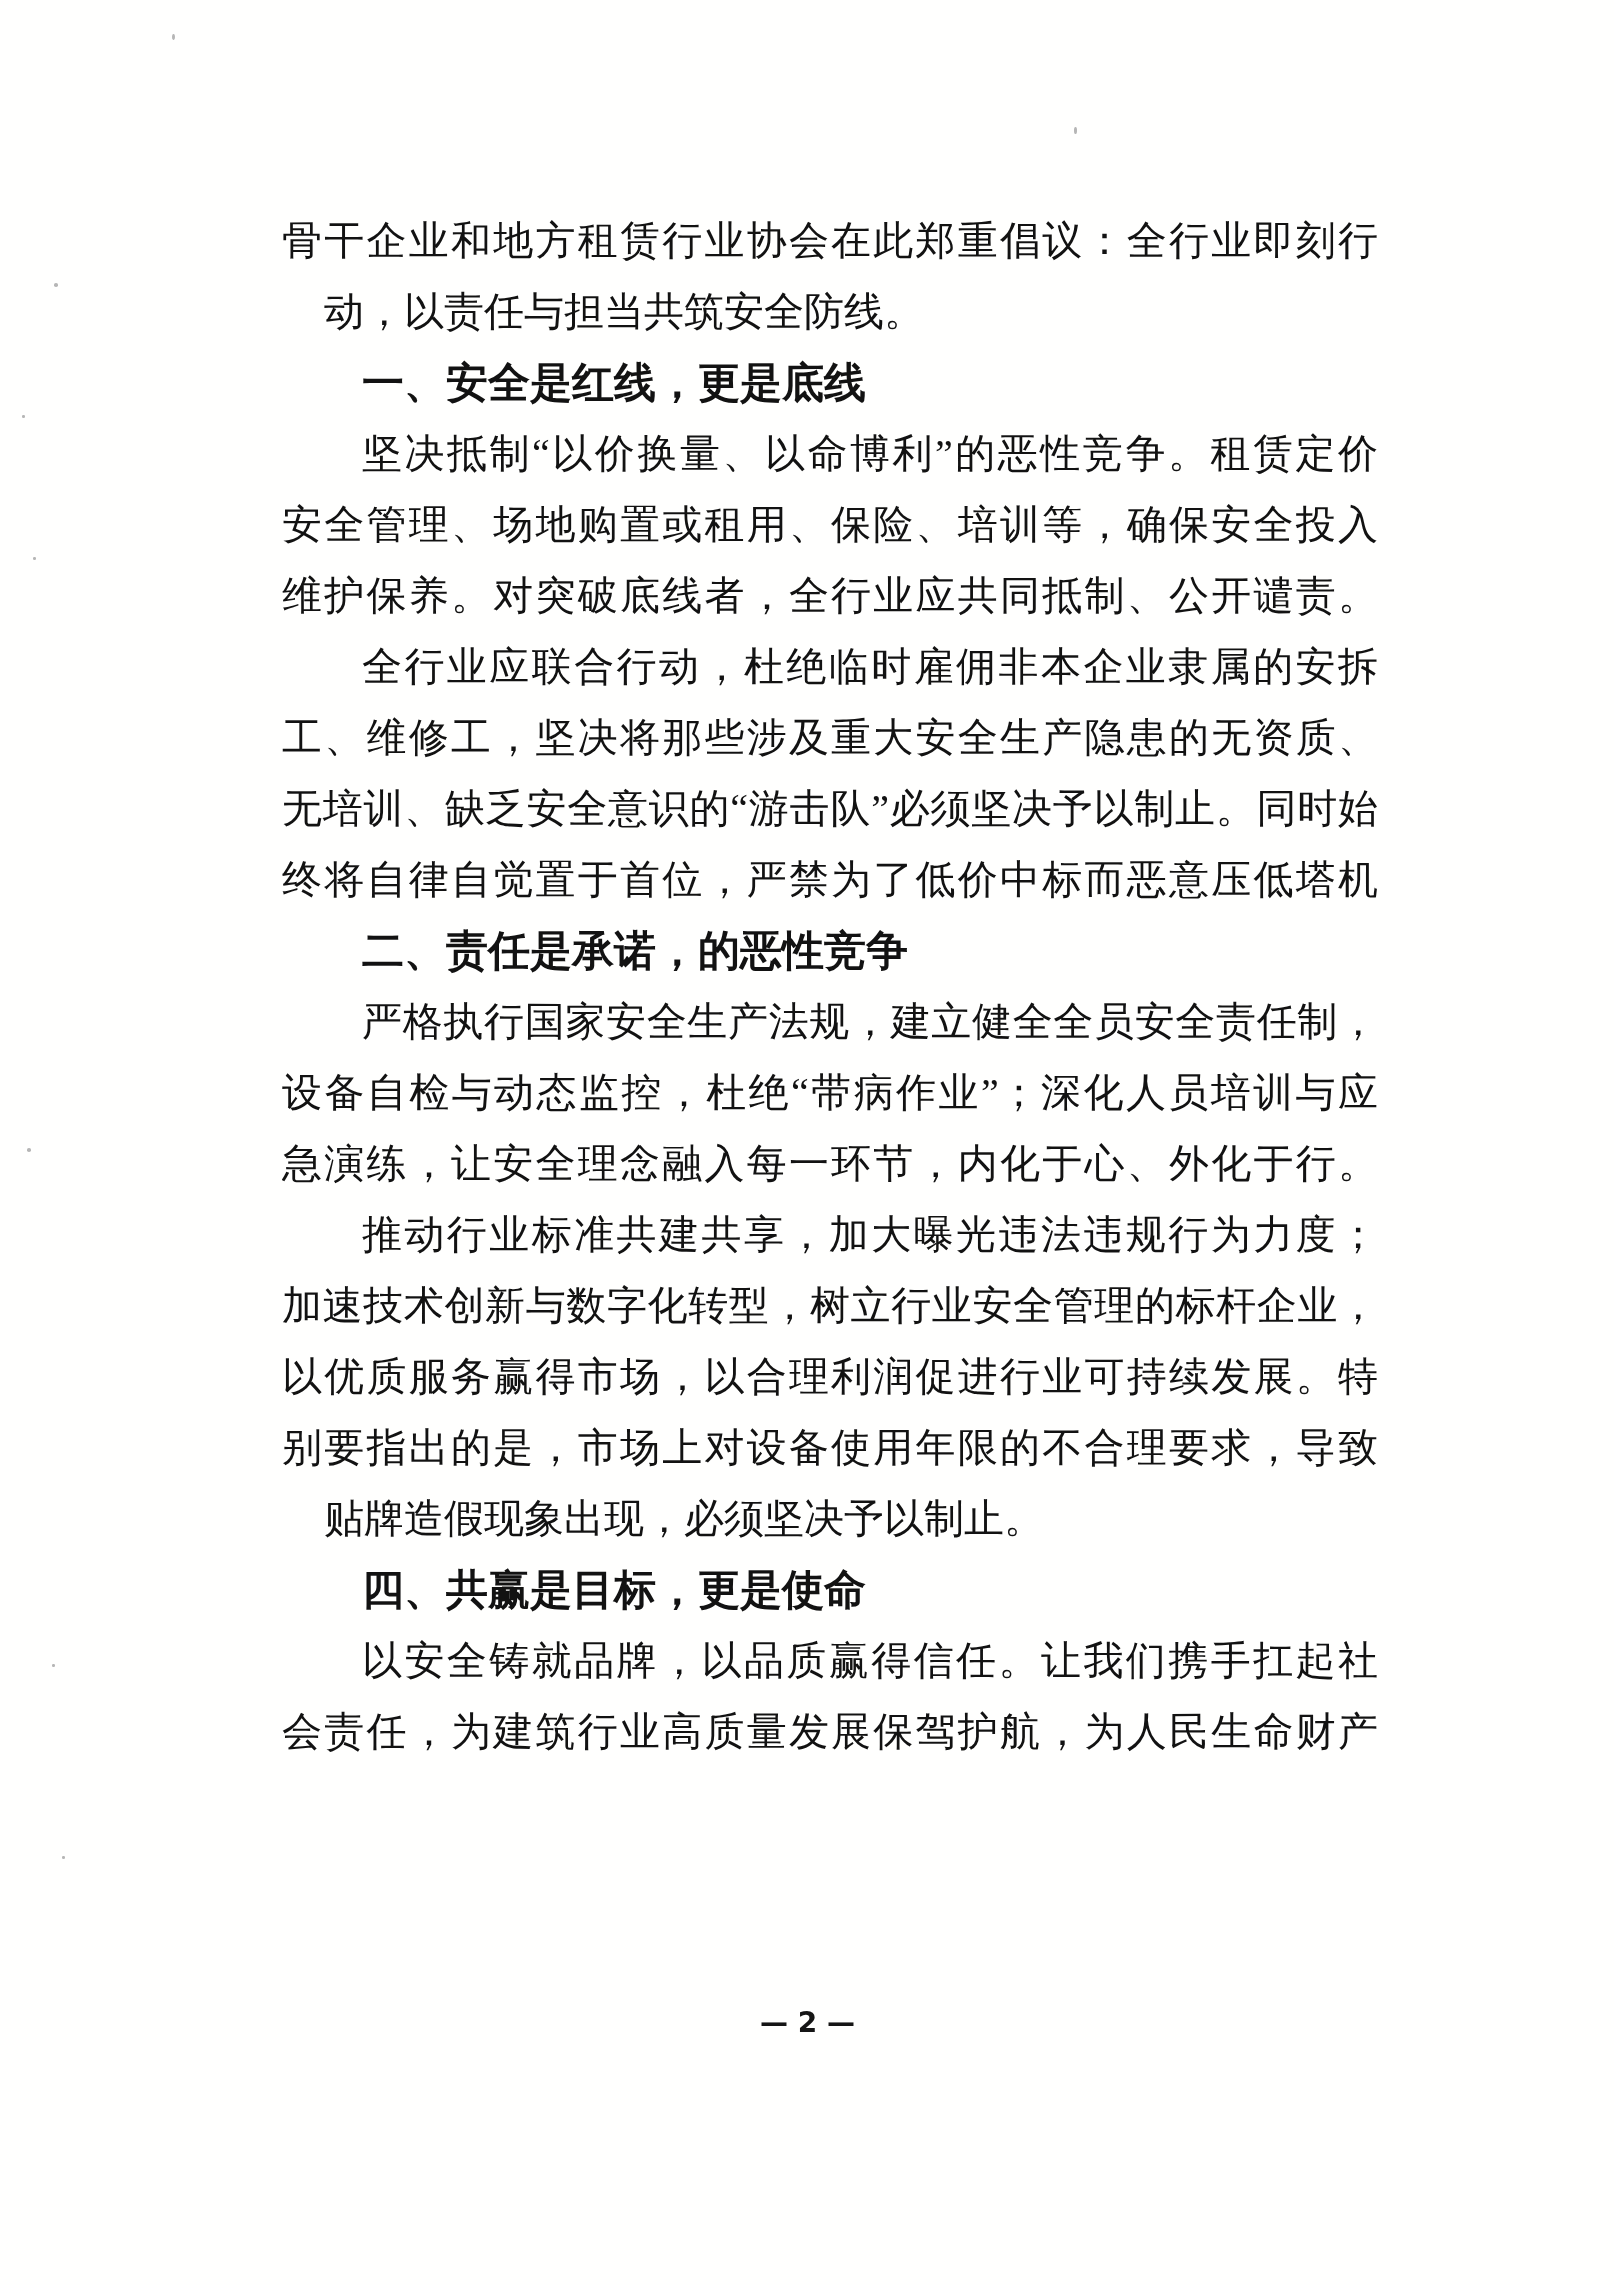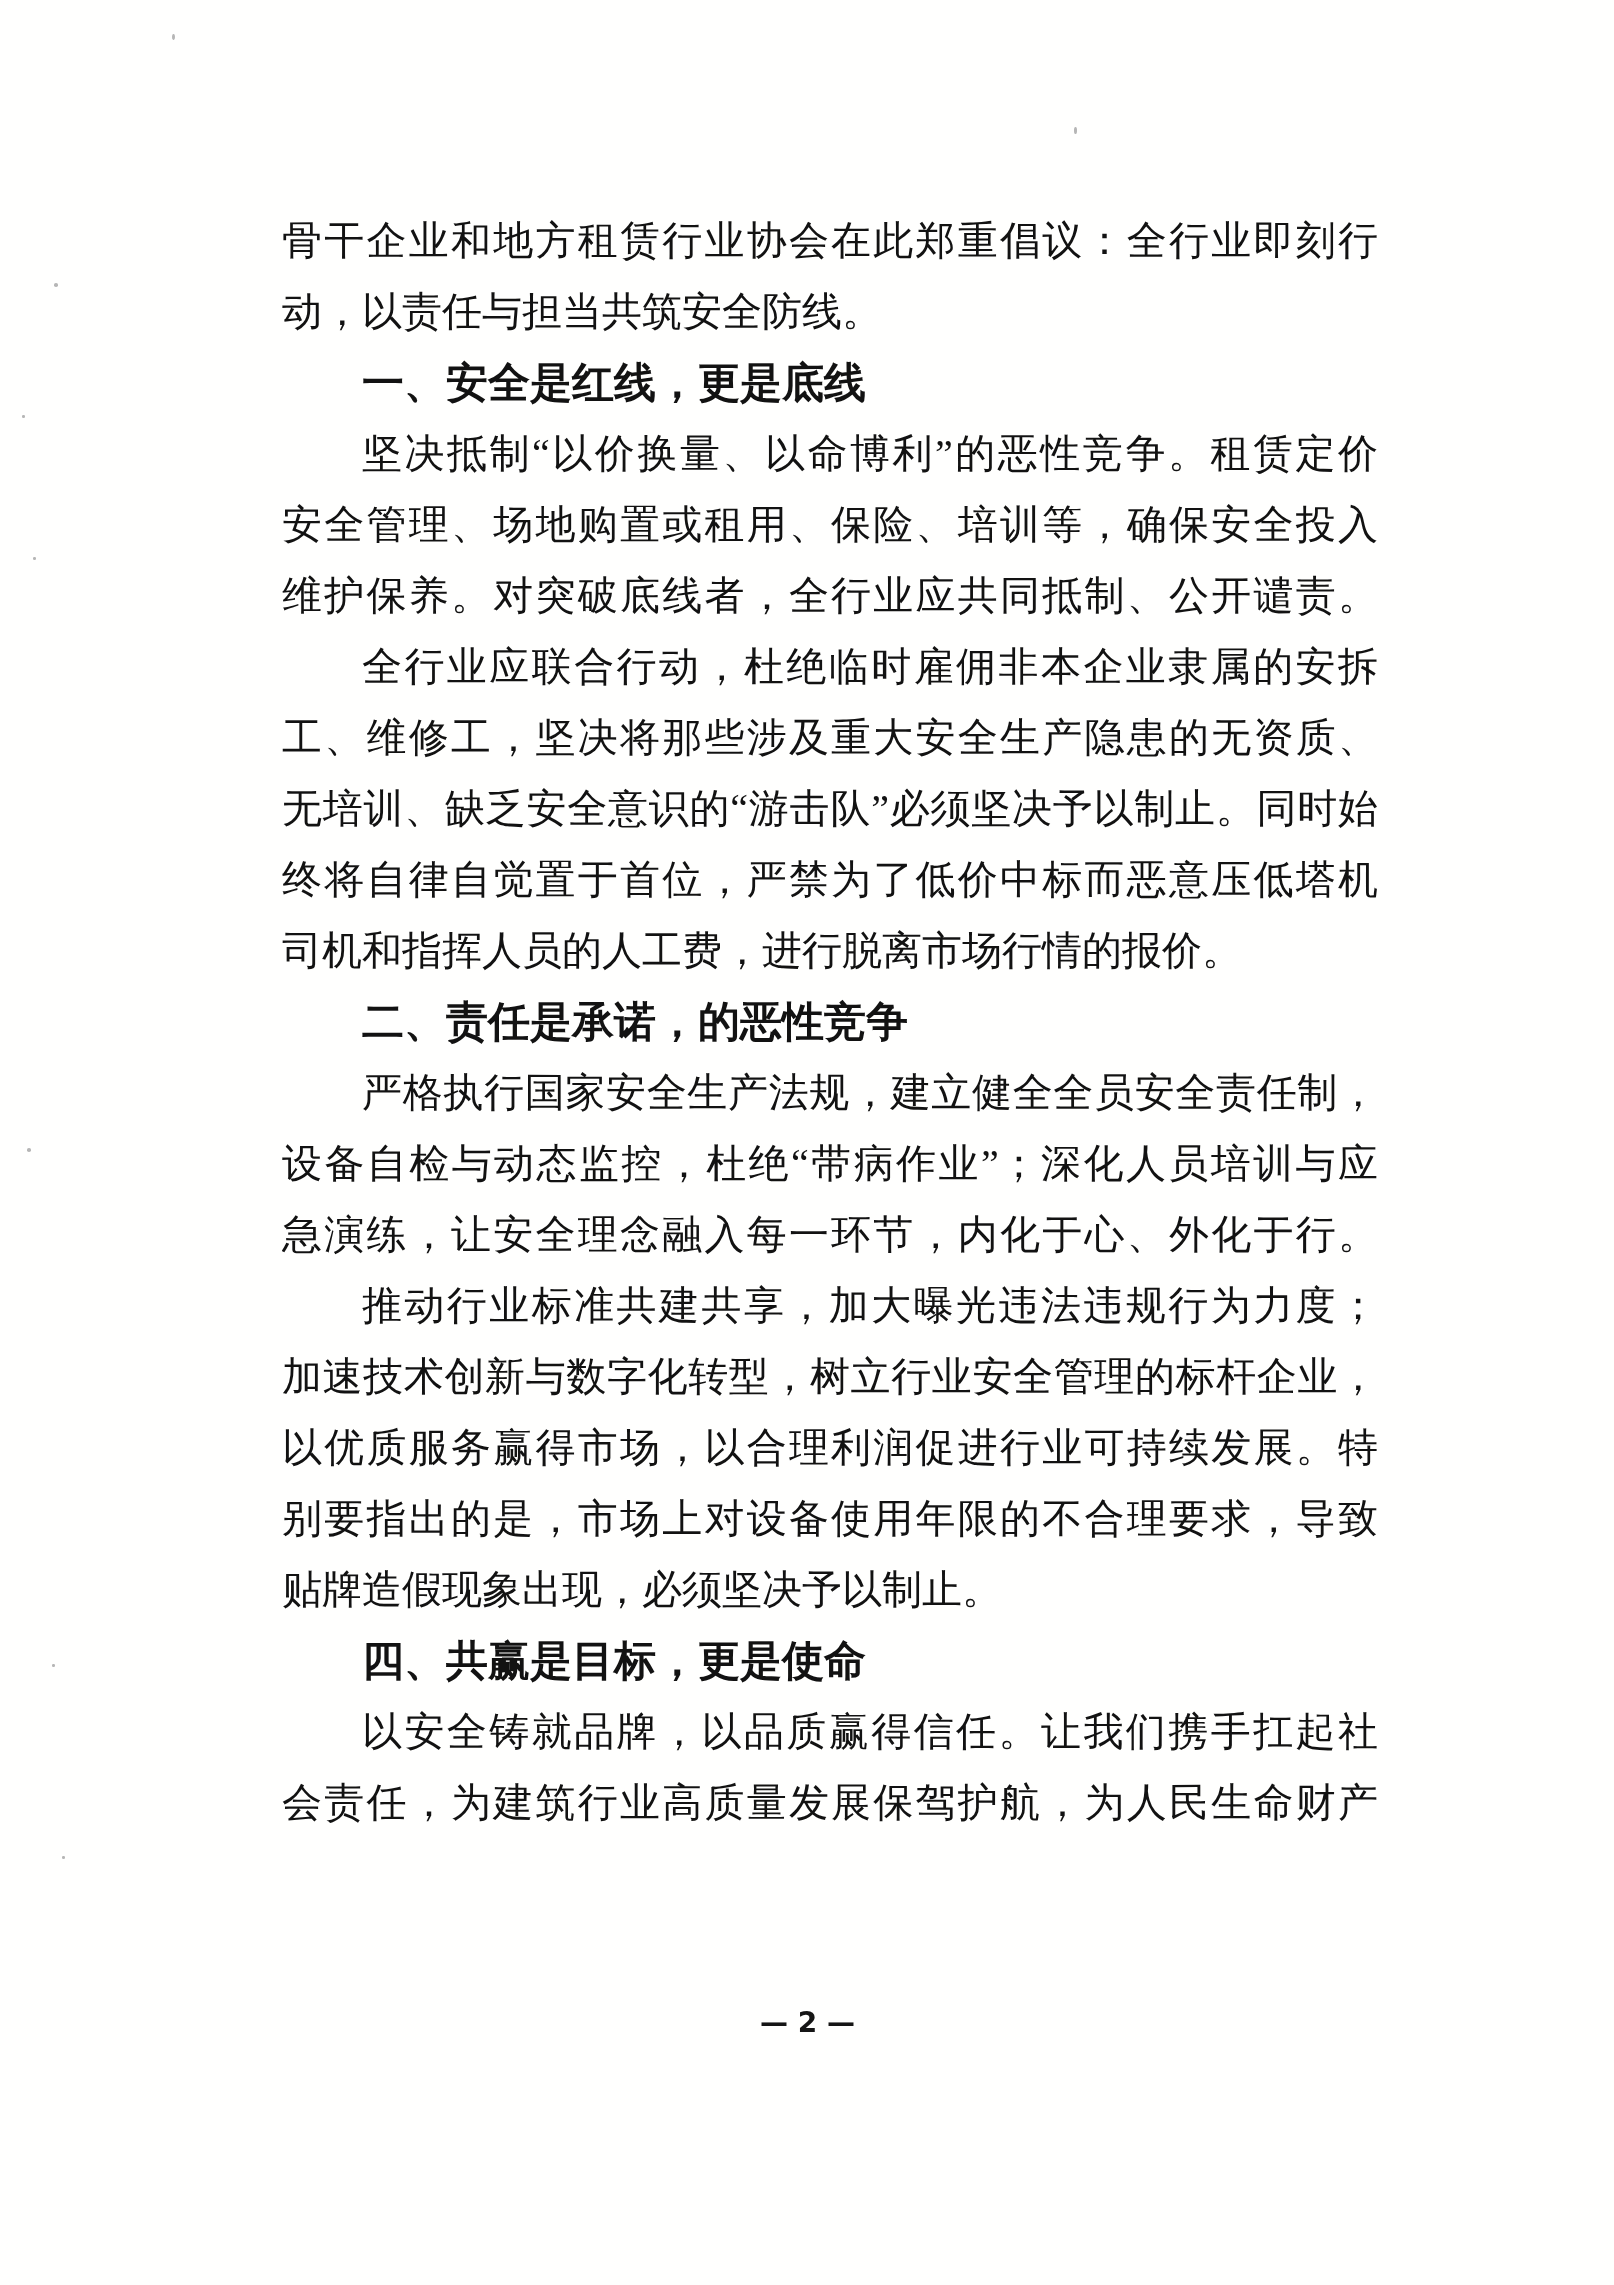--- a/index.html
+++ b/index.html
@@ -27,20 +27,21 @@
     line-height: 71px;
     font-size: 40px;
     letter-spacing: 0;
     text-align: justify;
     text-align-last: justify;
     overflow: hidden;
   }
   .l.short {
     text-align: left;
     text-align-last: left;
+    margin-left: 42px;
   }
   .l.indent {
     padding-left: 80px;
     font-family: Liberation Serif, serif;
   }
   .l.head {
     font-family: "Liberation Sans", "DejaVu Sans", sans-serif;
     font-weight: 700;
     font-size: 42px;
     text-align: right;
@@ -73,21 +74,20 @@
     <div class="l">骨干企业和地方租赁行业协会在此郑重倡议：全行业即刻行</div>
     <div class="l short">动，以责任与担当共筑安全防线。</div>
     <div class="l head indent">一、安全是红线，更是底线</div>
     <div class="l indent">坚决抵制“以价换量、以命博利”的恶性竞争。租赁定价</div>
     <div class="l">安全管理、场地购置或租用、保险、培训等，确保安全投入</div>
     <div class="l">维护保养。对突破底线者，全行业应共同抵制、公开谴责。</div>
     <div class="l indent">全行业应联合行动，杜绝临时雇佣非本企业隶属的安拆</div>
     <div class="l">工、维修工，坚决将那些涉及重大安全生产隐患的无资质、</div>
     <div class="l">无培训、缺乏安全意识的“游击队”必须坚决予以制止。同时始</div>
     <div class="l">终将自律自觉置于首位，严禁为了低价中标而恶意压低塔机</div>
-    <div class="l short">司机和指挥人员的人工费，进行脱离市场行情的报价。</div>
     <div class="l head indent">二、责任是承诺，的恶性竞争</div>
     <div class="l indent">严格执行国家安全生产法规，建立健全全员安全责任制，</div>
     <div class="l">设备自检与动态监控，杜绝“带病作业”；深化人员培训与应</div>
     <div class="l">急演练，让安全理念融入每一环节，内化于心、外化于行。</div>
     <div class="l indent">推动行业标准共建共享，加大曝光违法违规行为力度；</div>
     <div class="l">加速技术创新与数字化转型，树立行业安全管理的标杆企业，</div>
     <div class="l">以优质服务赢得市场，以合理利润促进行业可持续发展。特</div>
     <div class="l">别要指出的是，市场上对设备使用年限的不合理要求，导致</div>
     <div class="l short">贴牌造假现象出现，必须坚决予以制止。</div>
     <div class="l head indent">四、共赢是目标，更是使命</div>

